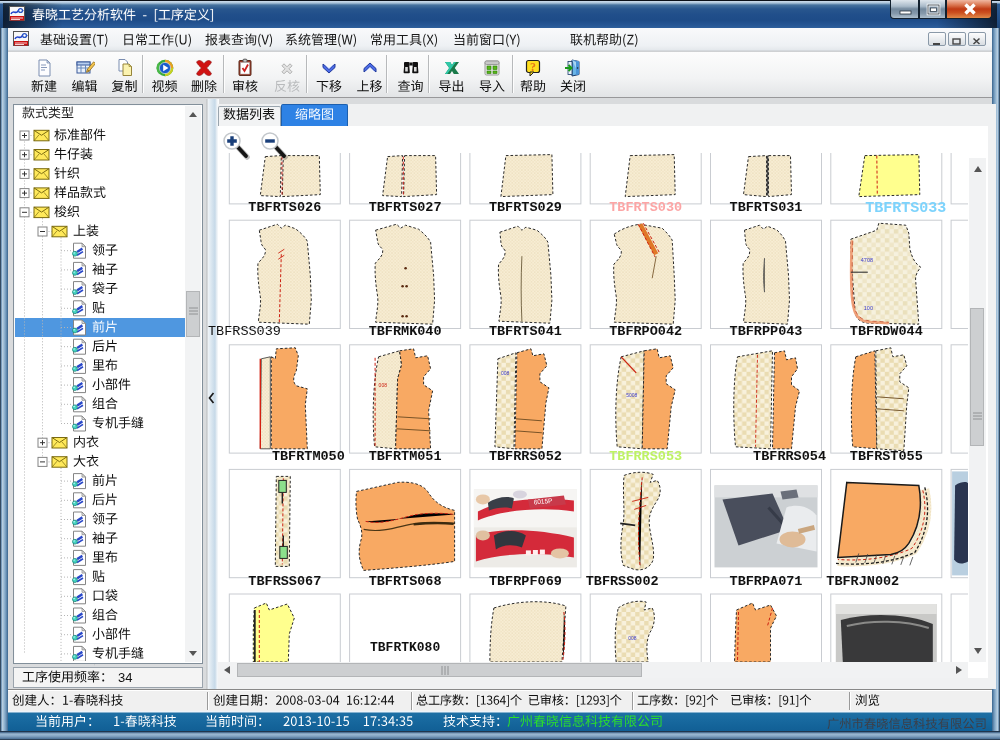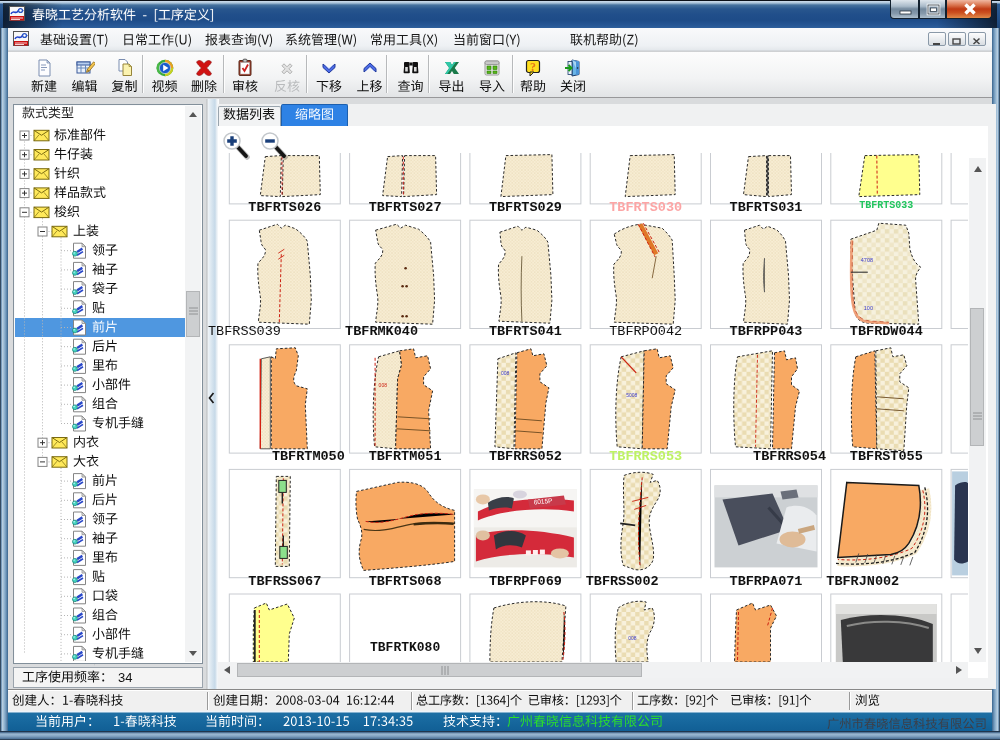--- a/index.html
+++ b/index.html
@@ -786,25 +786,25 @@
     <div class="ssep" style="left:624px"></div>
     <div class="ssep" style="left:841px"></div>
   </div>
   <div id="bluebar" class="abs"></div>
  </div>
  <div style="position:absolute;left:224.8px;top:199.8px;width:120px;text-align:center;font-family:'Liberation Mono',monospace;font-weight:bold;font-size:13.5px;color:#111">TBFRTS026</div>
 <div style="position:absolute;left:345.1px;top:199.8px;width:120px;text-align:center;font-family:'Liberation Mono',monospace;font-weight:bold;font-size:13.5px;color:#111">TBFRTS027</div>
 <div style="position:absolute;left:465.4px;top:199.8px;width:120px;text-align:center;font-family:'Liberation Mono',monospace;font-weight:bold;font-size:13.5px;color:#111">TBFRTS029</div>
 <div style="position:absolute;left:585.7px;top:199.8px;width:120px;text-align:center;font-family:'Liberation Mono',monospace;font-weight:bold;font-size:13.5px;color:#fca5a5">TBFRTS030</div>
 <div style="position:absolute;left:706.0px;top:199.8px;width:120px;text-align:center;font-family:'Liberation Mono',monospace;font-weight:bold;font-size:13.5px;color:#111">TBFRTS031</div>
-<div style="position:absolute;left:826.3px;top:199.8px;width:120px;text-align:center;font-family:'Liberation Mono',monospace;font-weight:bold;font-size:10px;color:#22c55e">TBFRTS033</div>
+<div style="position:absolute;left:826.3px;top:199.8px;width:120px;text-align:right;font-family:'Liberation Mono',monospace;font-weight:bold;font-size:15px;color:#7dd3fc">TBFRTS033</div>
 <div style="position:absolute;left:208px;top:324.4px;width:120px;text-align:left;font-family:'Liberation Mono',monospace;font-weight:normal;font-size:13.5px;color:#111">TBFRSS039</div>
-<div style="position:absolute;left:345.1px;top:324.4px;width:120px;text-align:left;font-family:'Liberation Mono',monospace;font-weight:bold;font-size:13.5px;color:#111">TBFRMK040</div>
+<div style="position:absolute;left:345.1px;top:324.4px;width:120px;text-align:center;font-family:'Liberation Mono',monospace;font-weight:bold;font-size:13.5px;color:#111">TBFRMK040</div>
 <div style="position:absolute;left:465.4px;top:324.4px;width:120px;text-align:center;font-family:'Liberation Mono',monospace;font-weight:bold;font-size:13.5px;color:#111">TBFRTS041</div>
-<div style="position:absolute;left:585.7px;top:324.4px;width:120px;text-align:center;font-family:'Liberation Mono',monospace;font-weight:normal;font-size:13.5px;color:#111">TBFRPO042</div>
+<div style="position:absolute;left:585.7px;top:324.4px;width:120px;text-align:center;font-family:'Liberation Mono',monospace;font-weight:bold;font-size:13.5px;color:#111">TBFRPO042</div>
 <div style="position:absolute;left:706.0px;top:324.4px;width:120px;text-align:center;font-family:'Liberation Mono',monospace;font-weight:bold;font-size:13.5px;color:#111">TBFRPP043</div>
 <div style="position:absolute;left:826.3px;top:324.4px;width:120px;text-align:center;font-family:'Liberation Mono',monospace;font-weight:bold;font-size:13.5px;color:#111">TBFRDW044</div>
 <div style="position:absolute;left:224.8px;top:449.0px;width:120px;text-align:right;font-family:'Liberation Mono',monospace;font-weight:bold;font-size:13.5px;color:#111">TBFRTM050</div>
 <div style="position:absolute;left:345.1px;top:449.0px;width:120px;text-align:center;font-family:'Liberation Mono',monospace;font-weight:bold;font-size:13.5px;color:#111">TBFRTM051</div>
 <div style="position:absolute;left:465.4px;top:449.0px;width:120px;text-align:center;font-family:'Liberation Mono',monospace;font-weight:bold;font-size:13.5px;color:#111">TBFRRS052</div>
 <div style="position:absolute;left:585.7px;top:449.0px;width:120px;text-align:center;font-family:'Liberation Mono',monospace;font-weight:bold;font-size:13.5px;color:#bef264">TBFRRS053</div>
 <div style="position:absolute;left:706.0px;top:449.0px;width:120px;text-align:right;font-family:'Liberation Mono',monospace;font-weight:bold;font-size:13.5px;color:#111">TBFRRS054</div>
 <div style="position:absolute;left:826.3px;top:449.0px;width:120px;text-align:center;font-family:'Liberation Mono',monospace;font-weight:bold;font-size:13.5px;color:#111">TBFRST055</div>
 <div style="position:absolute;left:224.8px;top:573.6px;width:120px;text-align:center;font-family:'Liberation Mono',monospace;font-weight:bold;font-size:13.5px;color:#111">TBFRSS067</div>
 <div style="position:absolute;left:345.1px;top:573.6px;width:120px;text-align:center;font-family:'Liberation Mono',monospace;font-weight:bold;font-size:13.5px;color:#111">TBFRTS068</div>

